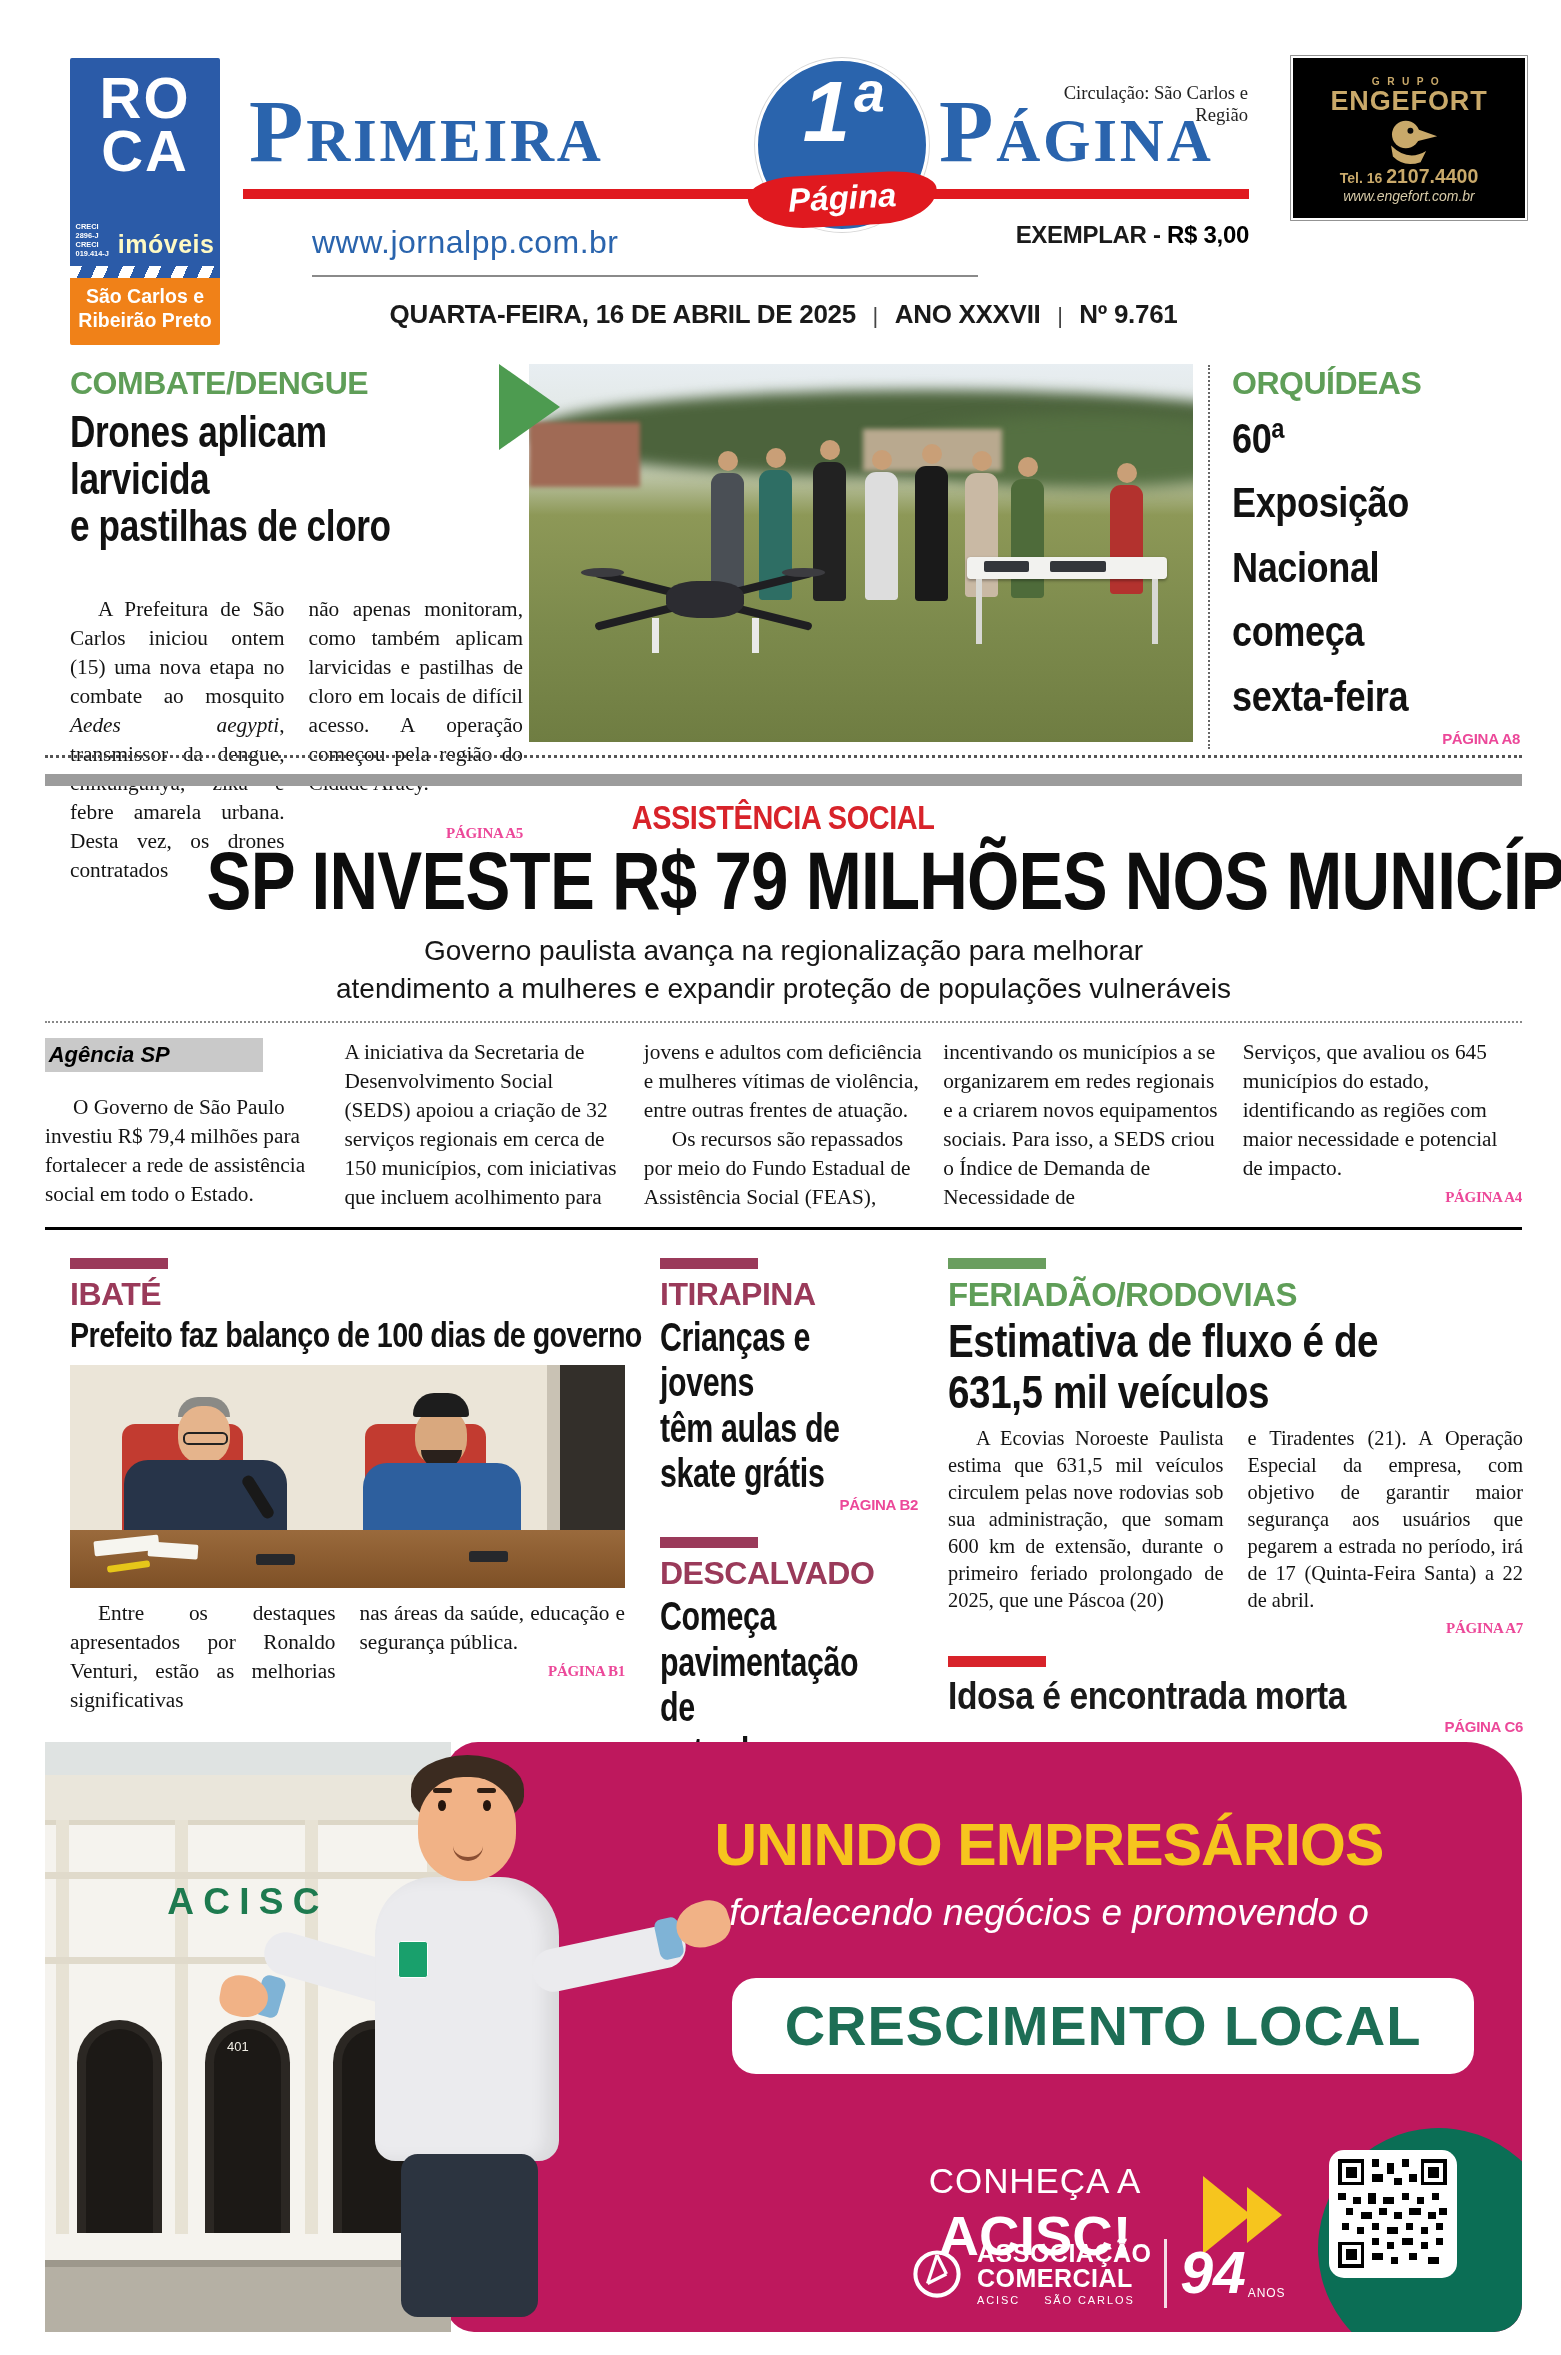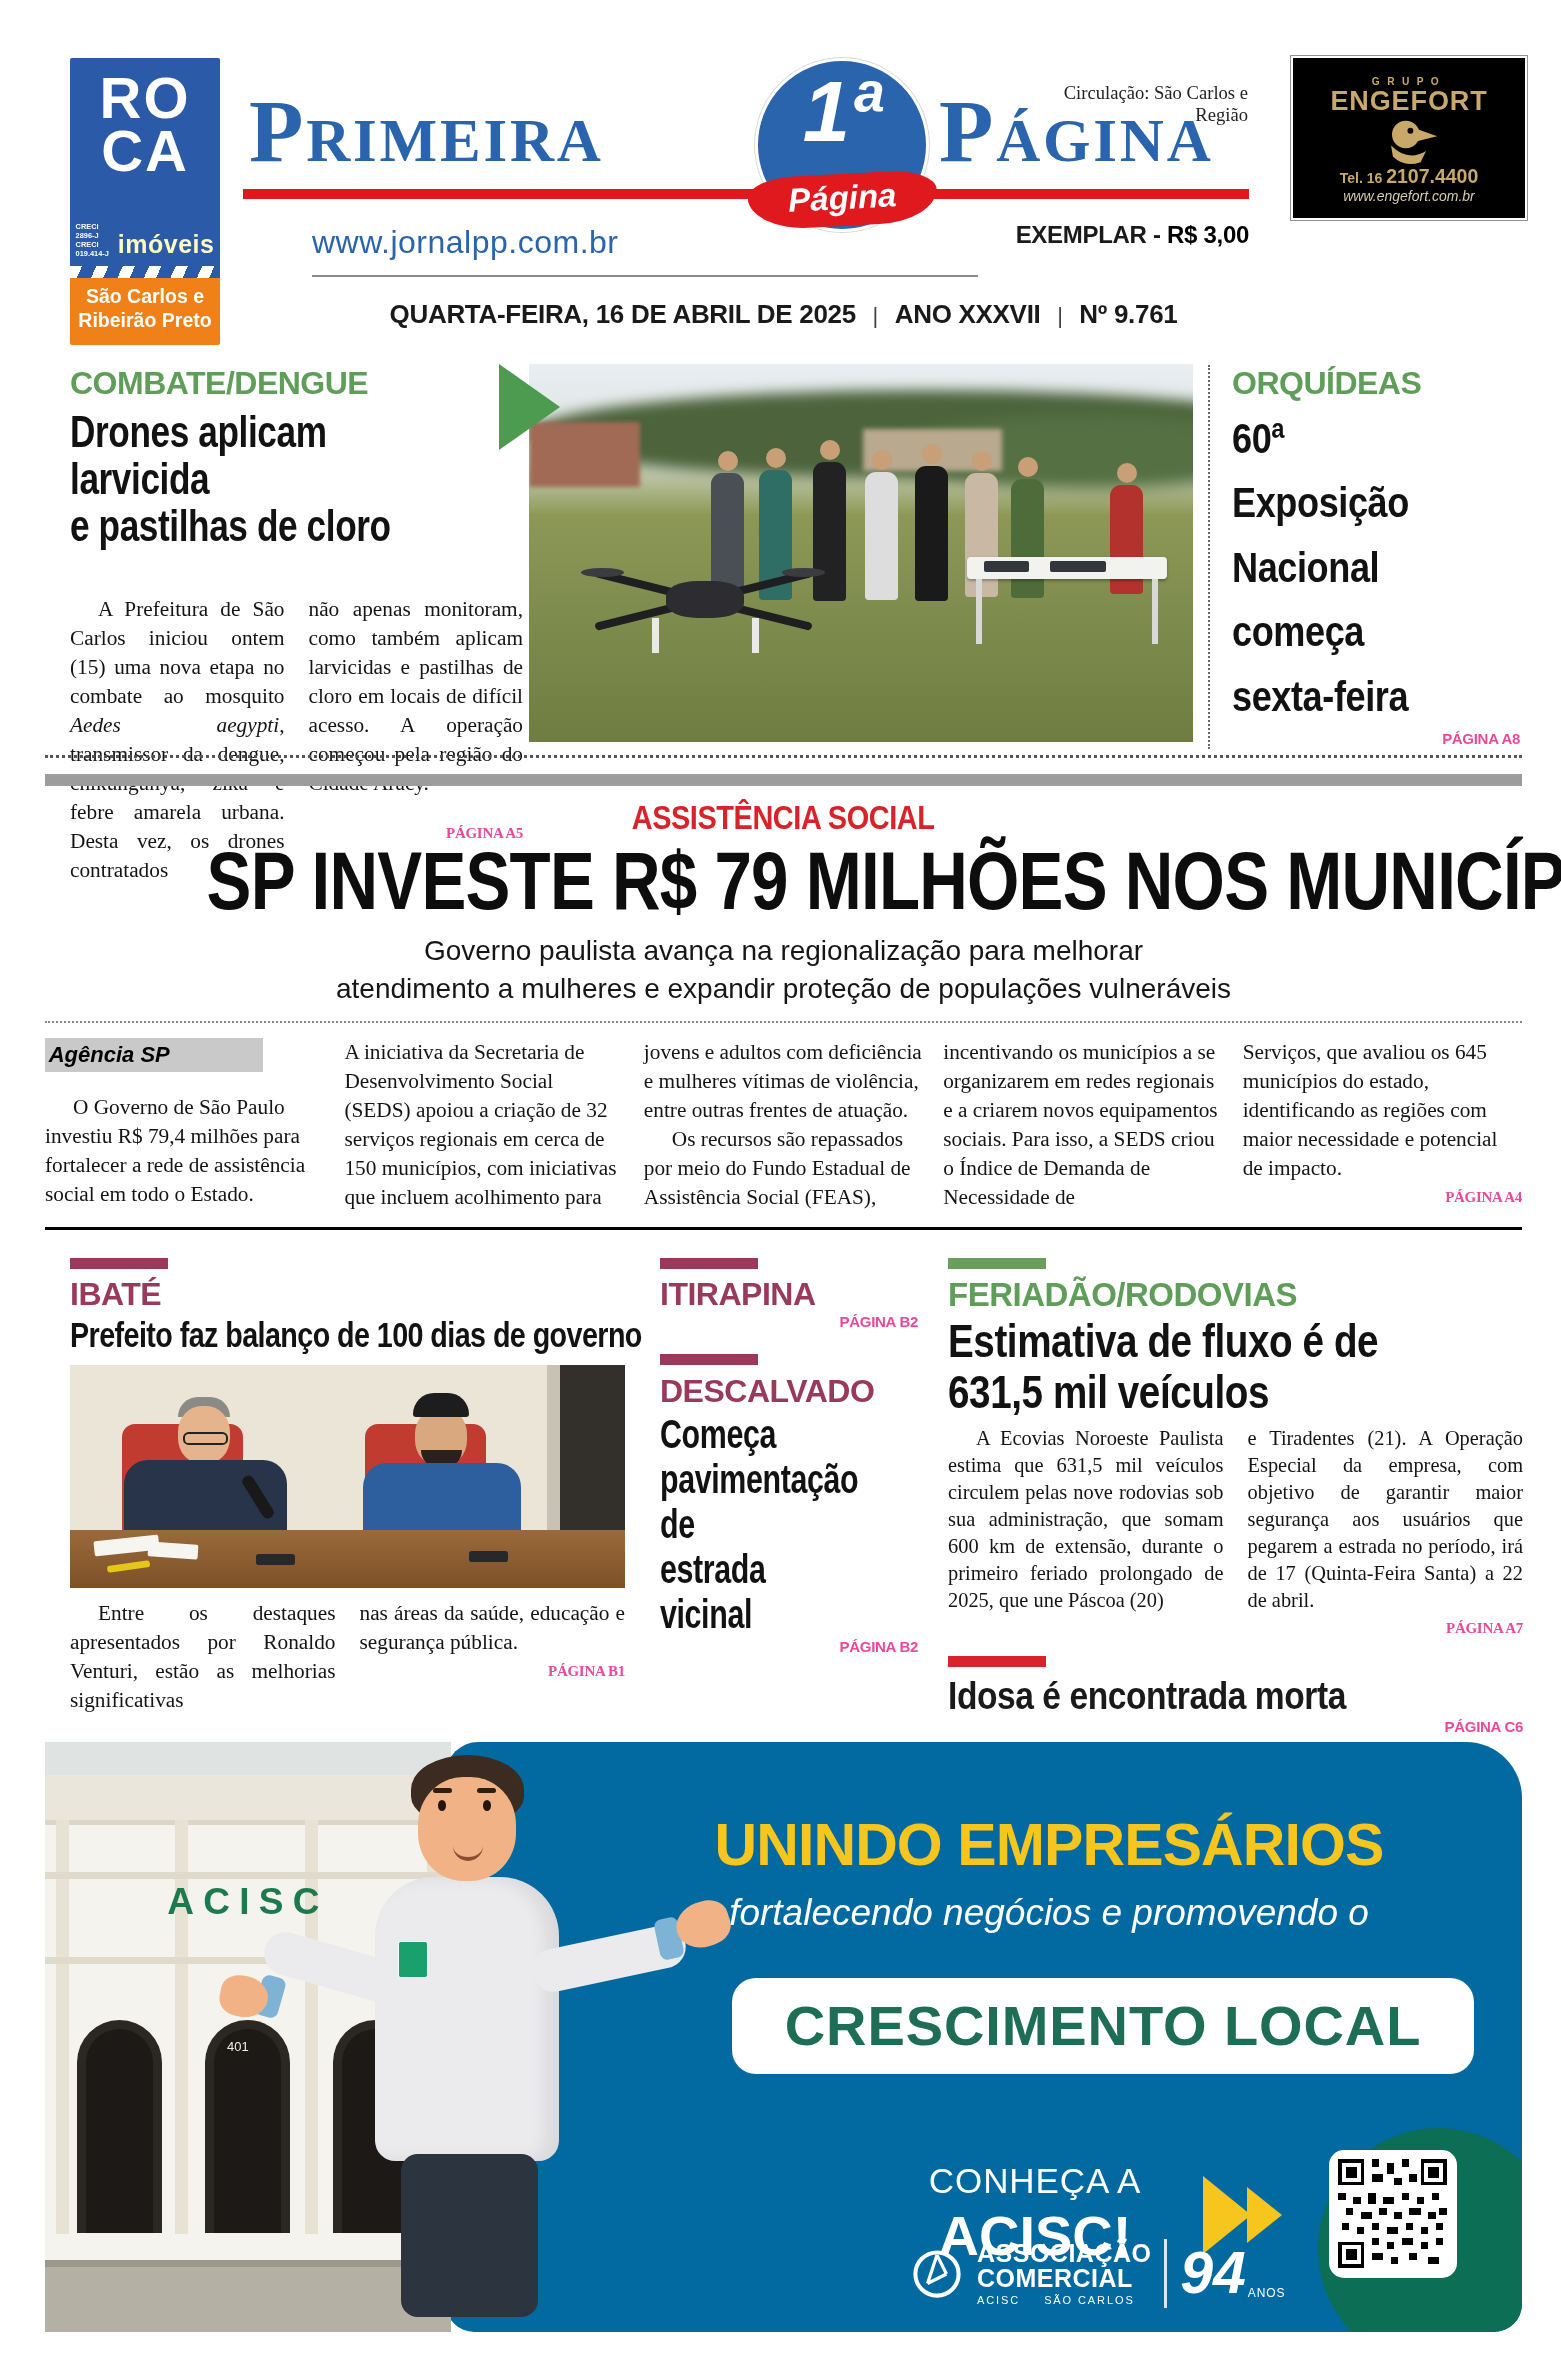--- a/index.html
+++ b/index.html
@@ -151,21 +151,21 @@
   .rightcol .headline{font-size:46px;line-height:1.1;display:inline-block;transform:scaleX(.84);
                       transform-origin:left top;white-space:pre-line;margin-top:1.9px;}
   .rightcol .kicker{font-size:33px;}
   .rbody{display:flex;gap:24px;margin-top:7.4px;}
   .rbody>div{flex:1;}
   .rbody .body-txt{font-size:20.4px;line-height:27px;}
   .policia-h{font-size:39px;font-weight:bold;letter-spacing:-0.5px;display:inline-block;transform:scaleX(.86);transform-origin:left top;white-space:nowrap;}
 
   
   .ad{left:45px;top:1742px;width:1477px;height:590px;}
-  .ad-panel{position:absolute;left:401px;top:0;right:0;bottom:0;background:#0369a1;border-radius:32px 56px 28px 28px;overflow:hidden;}
+  .ad-panel{position:absolute;left:401px;top:0;right:0;bottom:0;background:#be185d;border-radius:32px 56px 28px 28px;overflow:hidden;}
   .ad-corner{position:absolute;right:-37px;bottom:-37px;width:241px;height:241px;background:#0b6e55;border-radius:50% 50% 0 50%;transform:rotate(8deg);}
   .ad-building{position:absolute;left:0;top:0;width:406px;height:590px;background:#dfe3e2;overflow:hidden;}
   .bld-wall{position:absolute;left:0;top:33px;right:0;height:492px;background:#f5f3ee;}
   .bld-parapet{position:absolute;left:0;top:33px;right:0;height:45px;background:#eae6db;border-bottom:5.6px solid #dcd6c6;}
   .bld-band{position:absolute;left:0;right:0;height:7.4px;background:#e0dacb;}
   .bld-sign{position:absolute;left:0;right:0;top:139px;text-align:center;color:#1d7a4f;font-weight:bold;
             font-size:37px;letter-spacing:9.3px;}
   .bld-arch{position:absolute;top:278px;width:85px;height:213px;background:#2b2723;border-radius:43px 43px 0 0;}
   .bld-arch .inner{position:absolute;inset:9.3px 9.3px 0 9.3px;background:#1c1916;border-radius:35px 35px 0 0;}
   .bld-num{position:absolute;top:297px;left:182px;color:#f0ede4;font-size:13px;z-index:2;}
@@ -387,20 +387,23 @@
       <div>
         <p style="margin:0;">nas áreas da saúde, educação e segurança pública.</p>
         <div class="page-ref">PÁGINA B1</div>
       </div>
     </div>
   </div>
 
   <div class="abs midcol">
     <div class="tag-bar b-maroon"></div>
     <div class="kicker k-maroon">ITIRAPINA</div>
+    <div><span class="headline">Crianças e jovens
+têm aulas de
+skate grátis</span></div>
     <div class="page-ref">PÁGINA B2</div>
     <div class="mid-gap"></div>
     <div class="tag-bar b-maroon"></div>
     <div class="kicker k-maroon">DESCALVADO</div>
     <div><span class="headline">Começa
 pavimentação de
 estrada vicinal</span></div>
     <div class="page-ref">PÁGINA B2</div>
   </div>
 

